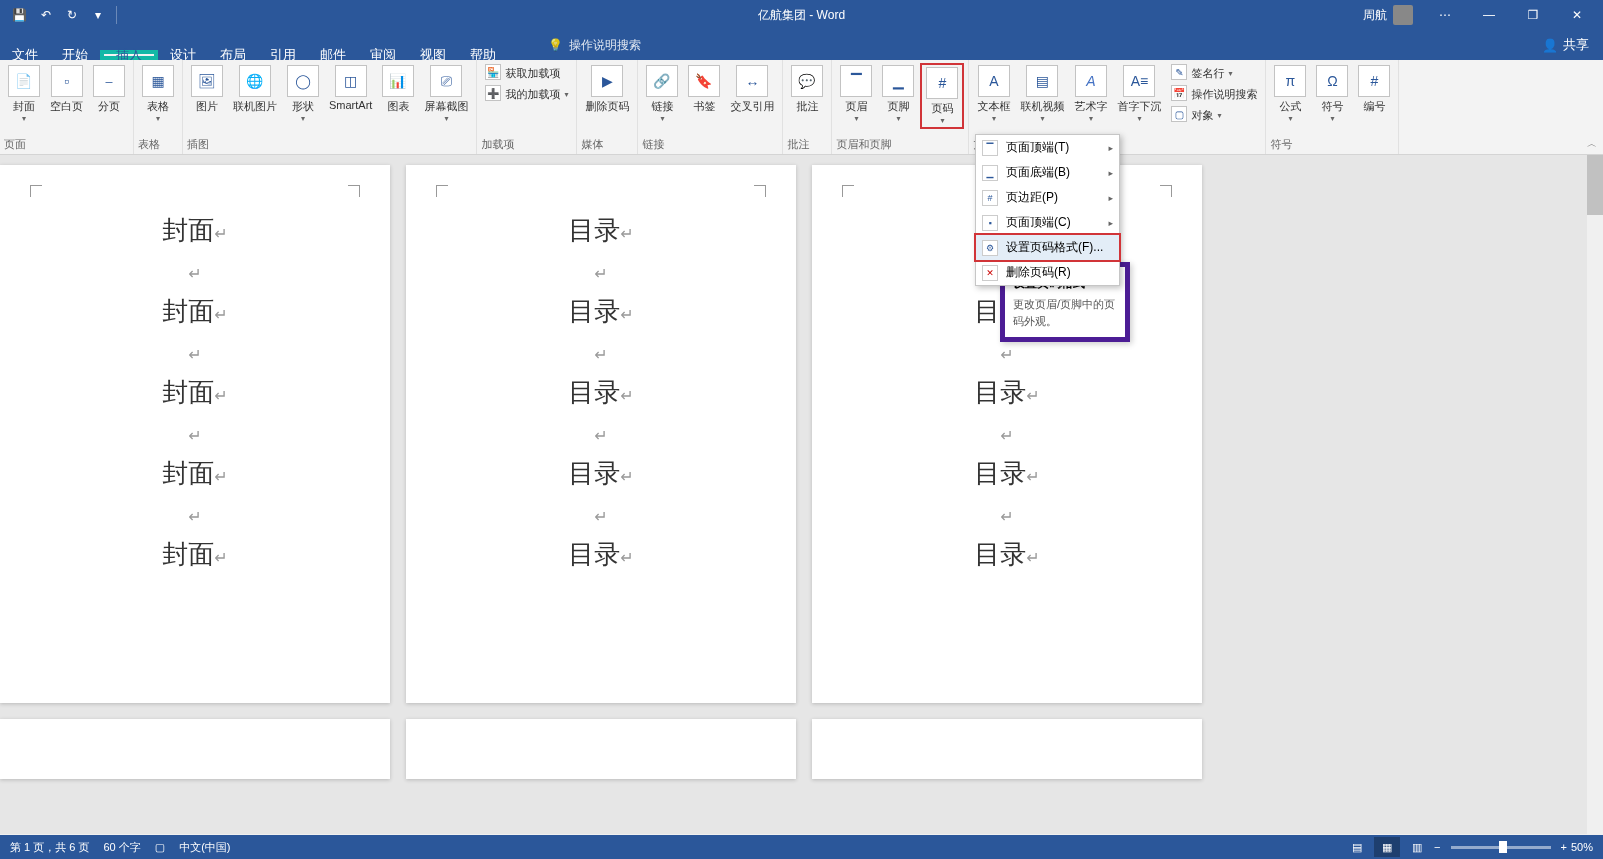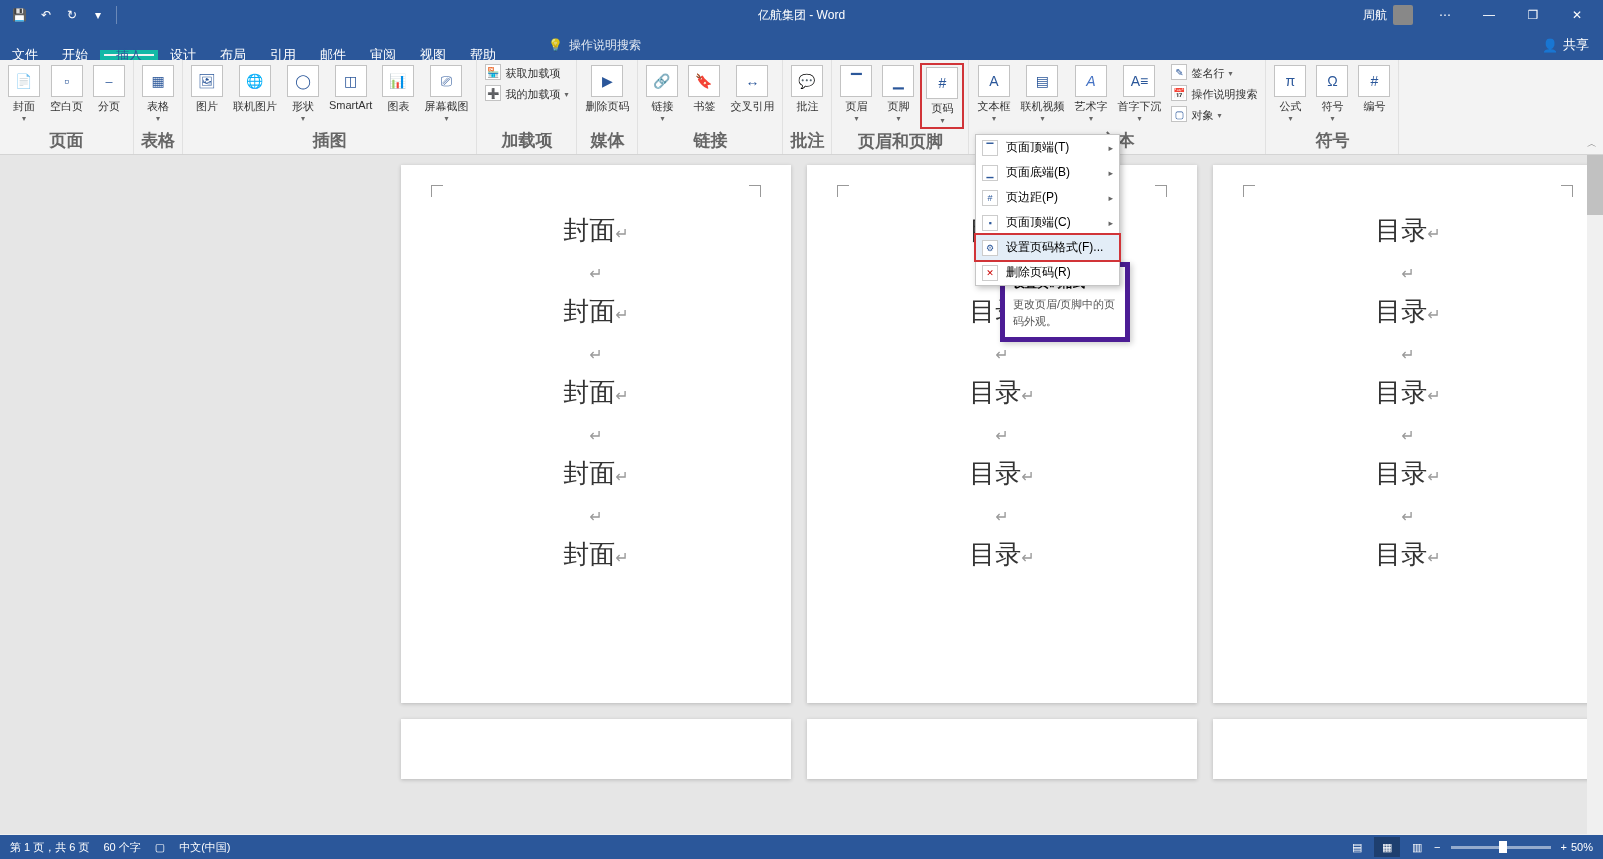--- a/index.html
+++ b/index.html
@@ -21,21 +21,21 @@
 .tab { padding: 0 12px; display: flex; align-items: center; cursor: pointer; margin-top: 20px; }
 .tab.active { background: #f3f3f3; color: #2b579a; }
 .tab.highlighted { border: 4px solid #14b8a6; }
 .tell-me { display: flex; align-items: center; gap: 6px; margin-left: 40px; color: rgba(255,255,255,0.85); font-size: 12px; }
 .share { margin-left: auto; padding: 0 14px; display: flex; align-items: center; gap: 4px; }
 
 
 .ribbon { background: #f3f3f3; height: 95px; display: flex; border-bottom: 1px solid #d4d4d4; position: relative; }
 .rgroup { display: flex; flex-direction: column; border-right: 1px solid #e1e1e1; padding: 3px 4px 1px; }
 .rgroup-items { flex: 1; display: flex; align-items: flex-start; gap: 2px; }
-.rgroup-label { text-align: center; font-size: 17px; color: #666; padding: 1px 0; font-weight: bold; }
+.rgroup-label { font-size: 11px; color: #666; padding: 1px 0; }
 .rbtn { display: flex; flex-direction: column; align-items: center; justify-content: flex-start; padding: 2px 4px; min-width: 36px; cursor: pointer; font-size: 11px; color: #333; }
 .rbtn .ico { width: 32px; height: 32px; display: flex; align-items: center; justify-content: center; margin-bottom: 2px; background: #fff; border: 1px solid #c3c3c3; font-size: 14px; color: #2b579a; }
 .rbtn .dd { font-size: 8px; color: #666; }
 .rbtn.small { flex-direction: row; min-width: auto; padding: 1px 4px; gap: 4px; font-size: 11px; }
 .rbtn.small .ico { width: 16px; height: 16px; font-size: 10px; }
 .rstack { display: flex; flex-direction: column; gap: 1px; }
 .rbtn.highlighted { border: 2px solid #d13438; }
 .collapse-caret { position: absolute; right: 6px; bottom: 3px; font-size: 10px; color: #666; cursor: pointer; }
 
 
@@ -44,21 +44,21 @@
 .dd-item.highlighted { background: #e3edf7; border: 2px solid #d13438; margin: -2px; }
 .dd-ico { width: 16px; height: 16px; border: 1px solid #ccc; background: #fff; font-size: 9px; display: flex; align-items: center; justify-content: center; color: #2b579a; }
 .dd-arrow { margin-left: auto; font-size: 9px; color: #666; }
 
 
 .tooltip { position: absolute; top: 262px; left: 1000px; width: 130px; background: #fff; border: 5px solid #4c1d95; box-shadow: 2px 2px 6px rgba(0,0,0,0.2); padding: 8px; font-size: 12px; z-index: 99; }
 .tooltip-title { font-weight: bold; margin-bottom: 4px; }
 .tooltip-body { color: #555; font-size: 11px; line-height: 1.5; }
 
 
-.docarea { position: absolute; top: 155px; left: 0; right: 0; bottom: 25px; background: #e6e6e6; overflow: hidden; display: flex; justify-content: flex-end; }
+.docarea { position: absolute; top: 155px; left: 0; right: 0; bottom: 25px; background: #e6e6e6; overflow: hidden; display: flex; justify-content: flex-start; }
 .pages-wrap { display: flex; gap: 16px; padding-top: 10px; }
 .page { width: 390px; height: 538px; background: #fff; box-shadow: 0 1px 4px rgba(0,0,0,0.2); padding: 30px 40px; position: relative; }
 .crop { position: absolute; width: 12px; height: 12px; border: 1px solid #999; }
 .crop.tl { top: 20px; left: 30px; border-right: none; border-bottom: none; }
 .crop.tr { top: 20px; right: 30px; border-left: none; border-bottom: none; }
 .page-content { text-align: center; padding-top: 10px; }
 .pline { font-size: 26px; color: #333; margin: 8px 0; font-family: "SimSun", serif; }
 .pmark { font-size: 16px; color: #999; }
 .pages-row2 { display: flex; gap: 16px; margin-top: 16px; }
 .page2 { width: 390px; height: 60px; background: #fff; box-shadow: 0 1px 4px rgba(0,0,0,0.2); }

